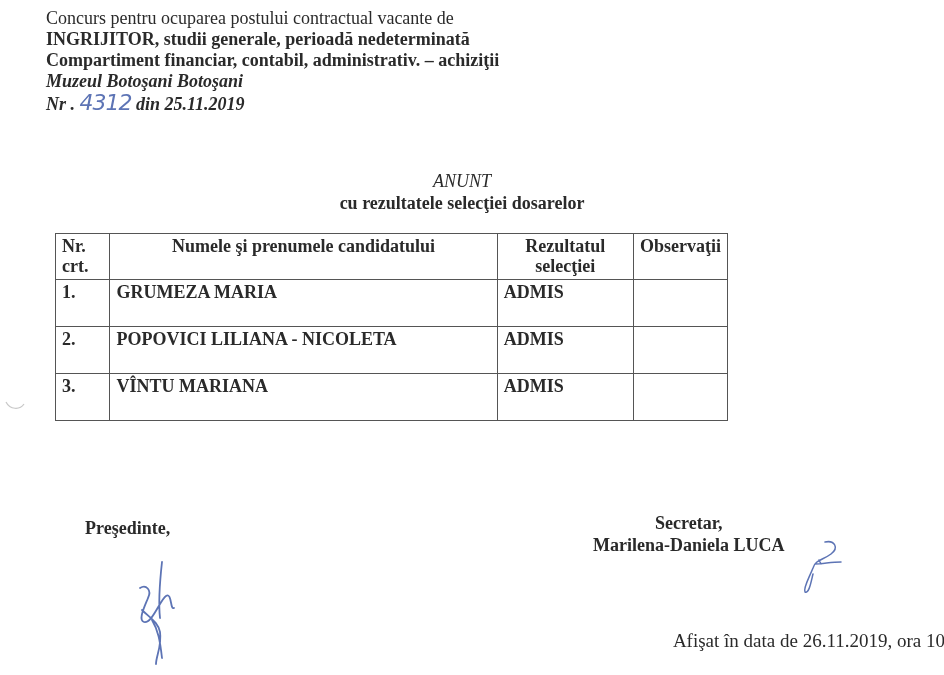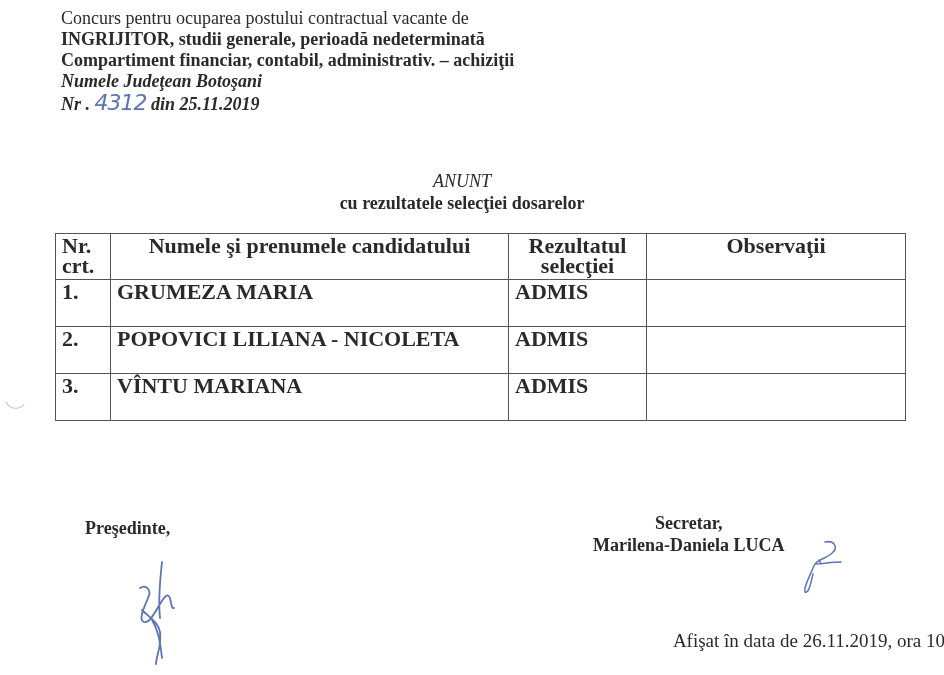--- a/index.html
+++ b/index.html
@@ -1,30 +1,30 @@
 <!DOCTYPE html>
 <html><head>
   <meta charset="utf-8">
   <style>
     html, body { margin: 0; padding: 0; }
     body {
       width: 944px; height: 675px; background: #ffffff; position: relative; overflow: hidden;
       font-family: "Liberation Serif", "DejaVu Serif", serif; color: #2a2a2a;
     }
-    .header { position: absolute; left: 61px; top: 8px; font-size: 18px; line-height: 21px; }
+    .header { position: absolute; left: 46px; top: 8px; font-size: 18px; line-height: 21px; }
     .header .l1 { font-weight: normal; }
     .header .b { font-weight: bold; }
     .header .i { font-weight: bold; font-style: italic; }
     .hand-nr { color: #5d74b5; font-family: "DejaVu Sans", sans-serif; font-style: italic; font-weight: normal; font-size: 22px; letter-spacing: -1px; }
     .title { position: absolute; left: 0; width: 924px; top: 170px; text-align: center; font-size: 18px; line-height: 22px; }
     .title .t1 { font-style: italic; font-weight: normal; }
     .title .t2 { font-weight: bold; }
     table.results {
-      position: absolute; left: 55px; top: 233px; width: 851px;
-      border-collapse: collapse; font-size: 22px; font-weight: bold;
+      position: absolute; left: 55px; top: 233px; width: 673px;
+      border-collapse: collapse; font-size: 18px; font-weight: bold;
     }
     table.results th, table.results td { border: 1.5px solid #555; vertical-align: top; padding: 2px 6px; line-height: 20px; }
     table.results th { font-weight: bold; }
     table.results th.nr { text-align: left; }
     .c1 { width: 42px; }
     .c2 { width: 385px; }
     .c3 { width: 125px; }
     table.results thead tr { height: 46px; }
     table.results tbody tr { height: 47px; }
     table.results td.name { }
@@ -34,21 +34,21 @@
     .posted sup { font-size: 11px; }
     .scribble { position: absolute; }
   </style>
 </head>
 <body>
 
 <div class="header">
   <div class="l1">Concurs pentru ocuparea postului contractual vacante de</div>
   <div class="b">INGRIJITOR, studii generale, perioadă nedeterminată</div>
   <div class="b">Compartiment financiar, contabil, administrativ. – achiziţii</div>
-  <div class="i">Numele Judeţean Botoşani</div>
+  <div class="i">Muzeul Botoşani Botoşani</div>
   <div class="i">
     <span>Nr .</span>
     <span class="hand-nr">4312</span>
     <span>din  25.11.2019</span>
   </div>
 </div>
 
 <div class="title">
   <div class="t1">ANUNT</div>
   <div class="t2">cu rezultatele selecţiei dosarelor</div>

